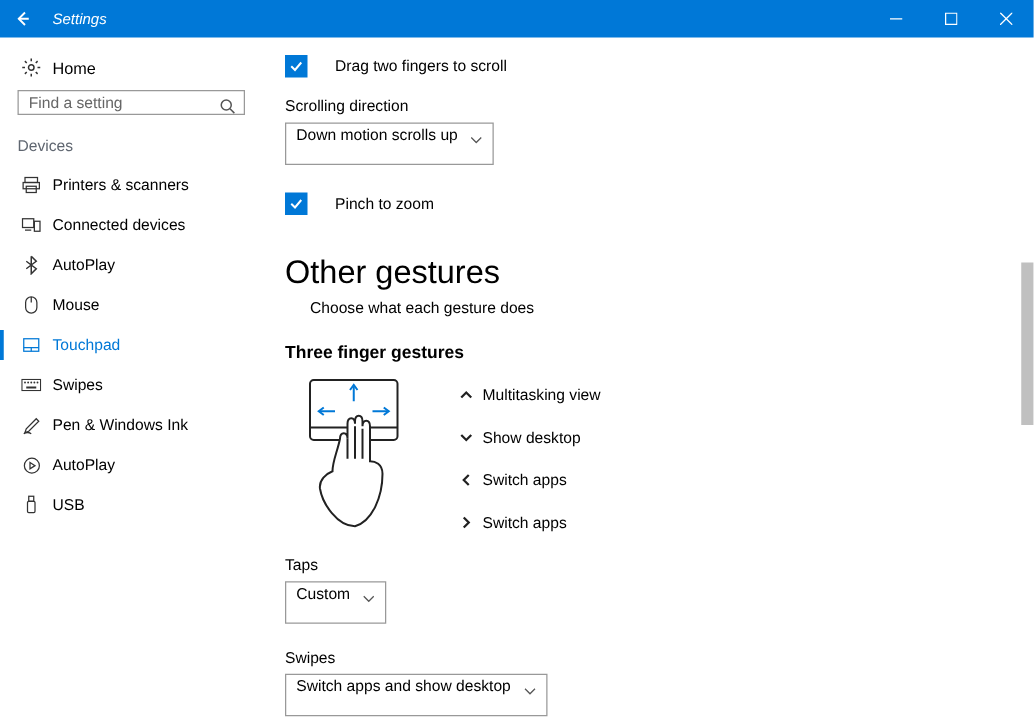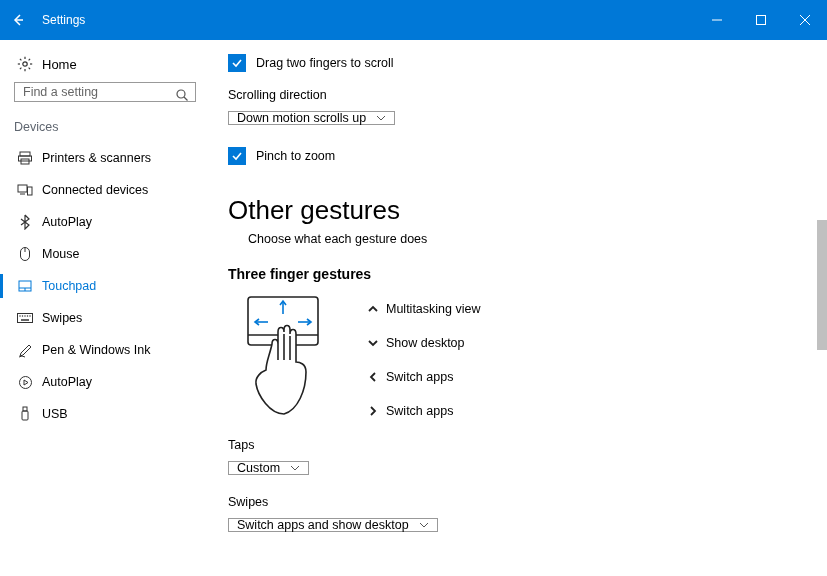--- a/index.html
+++ b/index.html
@@ -1,17 +1,17 @@
 <!DOCTYPE html>
 <html><head>
 <meta charset="utf-8">
 <style>
   * { box-sizing: border-box; margin: 0; padding: 0; font-family: "Segoe UI", Arial, sans-serif; }
   html, body { width: 827px; height: 576px; overflow: hidden; background: #fff; }
-  .titlebar { height: 40px; background: #0078d7; color: #fff; display: flex; align-items: center; font-size: 12px; }
+  .titlebar { height: 30px; background: #0078d7; color: #fff; display: flex; align-items: center; font-size: 12px; font-style: italic; }
   .back-btn { width: 36px; height: 30px; display: flex; align-items: center; justify-content: center; cursor: pointer; }
   .title-text { margin-left: 6px; }
   .window-controls { margin-left: auto; display: flex; }
   .win-ctl { width: 44px; height: 30px; display: flex; align-items: center; justify-content: center; cursor: pointer; }
   .body { display: flex; height: 546px; }
   .sidebar { width: 210px; padding-top: 10px; }
   .home-row { display: flex; align-items: center; padding: 6px 14px 10px 14px; font-size: 13px; cursor: pointer; }
   .home-row .icon-slot { width: 22px; display: flex; justify-content: center; }
   .search-wrap { margin: 0 14px 18px 14px; }
   .searchbox { position: relative; border: 1px solid #999; height: 20px; display: flex; align-items: center; padding: 0 28px 0 8px; font-size: 12.5px; color: #666; cursor: text; }
@@ -19,24 +19,24 @@
   .section-header { font-size: 12.5px; color: #5f6670; padding: 0 14px 8px 14px; }
   .nav-item { display: flex; align-items: center; height: 32px; padding: 0 14px; font-size: 12.5px; cursor: pointer; position: relative; }
   .nav-item .icon-slot { width: 22px; display: flex; justify-content: center; align-items: center; }
   .nav-item.active { color: #0078d7; }
   .nav-item.active::before { content:""; position:absolute; left:0; top:4px; bottom:4px; width:3px; background:#0078d7; }
   .nav-label { margin-left: 6px; }
   .content-wrap { flex: 1; position: relative; overflow: hidden; }
   .scrollbar-track { position: absolute; right: 0; top: 0; width: 12px; height: 100%; }
   .scrollbar-thumb { position: absolute; right: 0; top: 180px; width: 10px; height: 130px; background: #c0c0c0; border-radius: 0; }
   .content { padding: 14px 30px 0 18px; }
-  .chk-row { display: flex; align-items: center; margin-bottom: 16px; font-size: 12.5px; }
+  .chk-row { display: flex; align-items: center; margin-bottom: 16px; font-size: 12.5px; gap: 12px; }
   .checkbox { width: 18px; height: 18px; background: #0078d7; display: flex; align-items: center; justify-content: center; margin-right: 10px; }
   .field-label { font-size: 12.5px; margin-bottom: 6px; }
-  .dropdown { border: 1px solid #999; height: 14px; display: inline-flex; align-items: center; padding: 0 8px; font-size: 12.5px; cursor: pointer; }
+  .dropdown { border: 1px solid #999; height: 14px; display: inline-flex; align-items: flex-end; padding: 16px 8px; font-size: 12.5px; cursor: pointer; }
   .dropdown .chev { margin-left: 10px; }
   h2.section { font-weight: 400; font-size: 26px; margin-top: 30px; margin-bottom: 6px; }
   .section-desc { font-size: 12.5px; margin-bottom: 20px; margin-left: 20px; }
   .subhead { font-size: 14px; margin-bottom: 10px; font-weight: bold; }
   .gesture-block { display: flex; }
   .gesture-illus { width: 120px; }
   .gesture-list { margin-left: 12px; }
   .gesture-row { display: flex; align-items: center; height: 34px; font-size: 12.5px; }
   .gesture-row .gic { width: 26px; display: flex; justify-content: center; }
   svg { display: block; }

